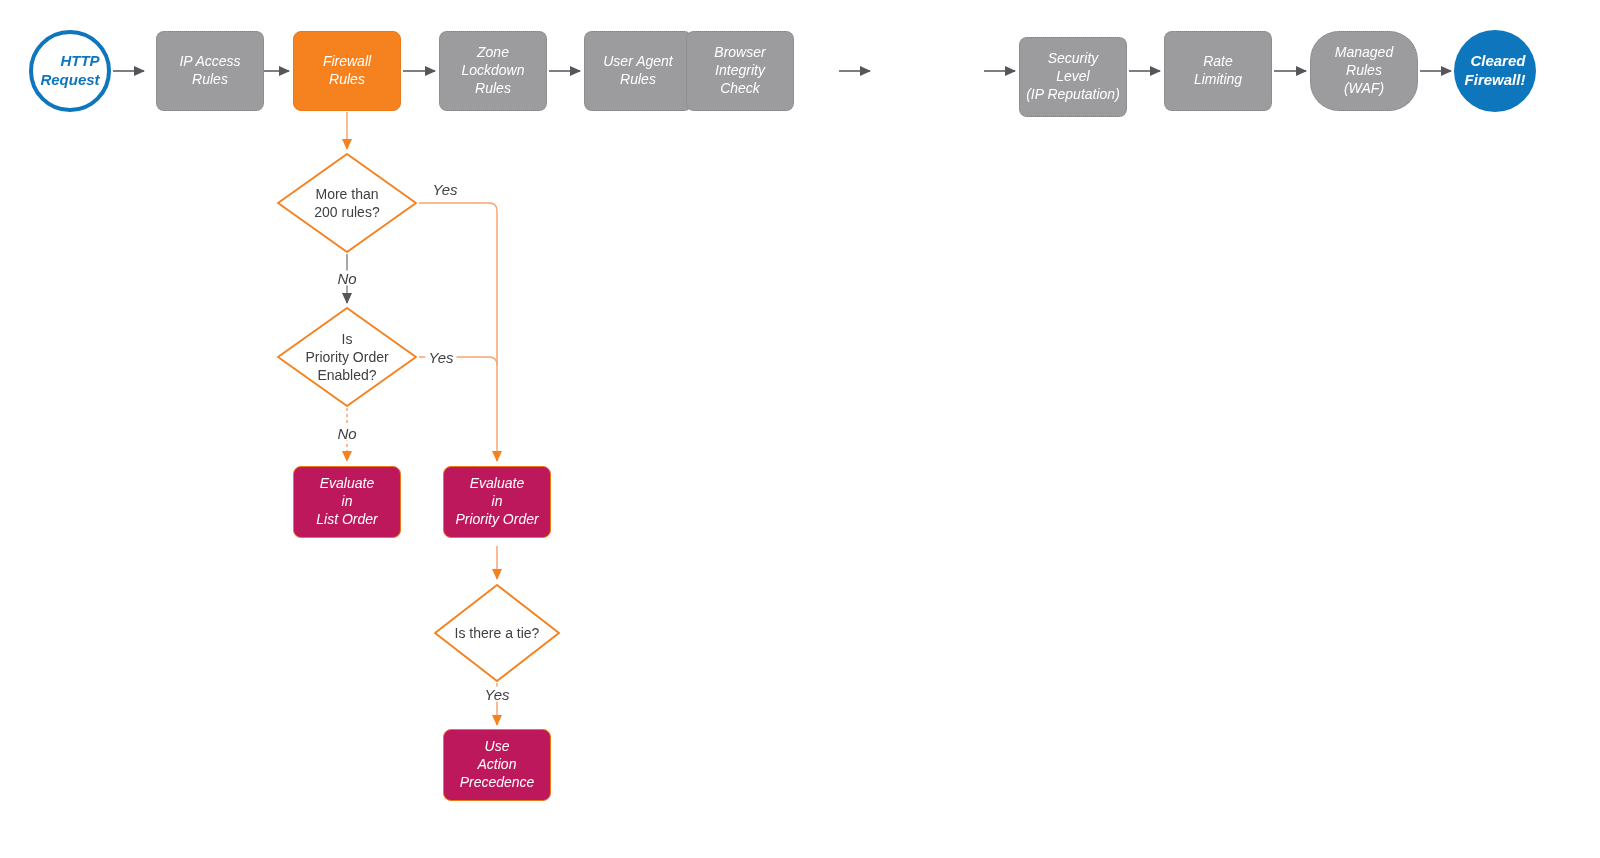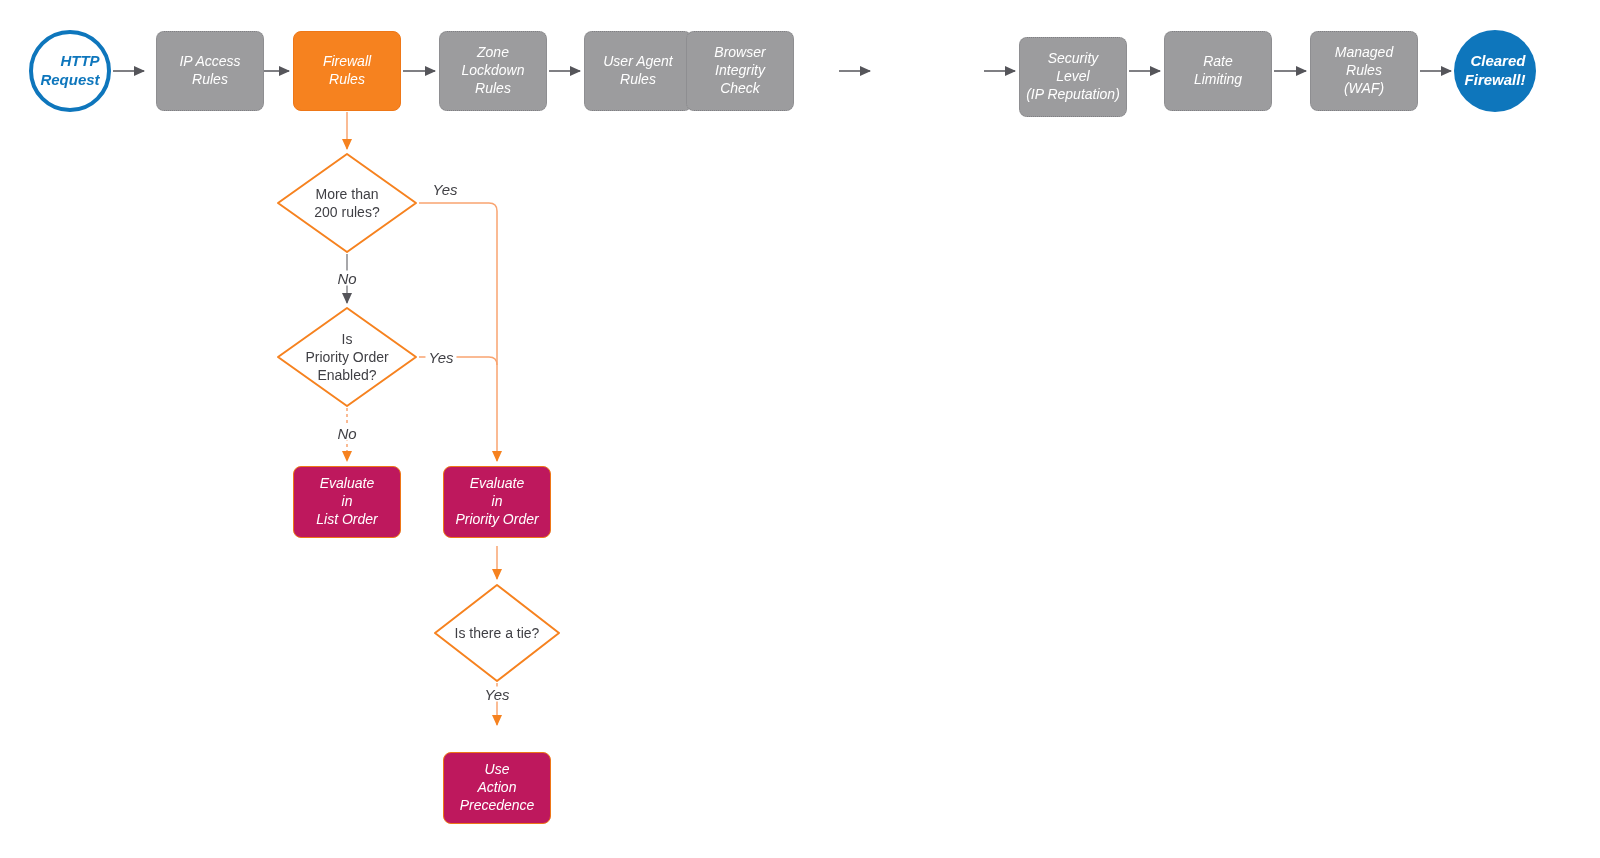--- a/index.html
+++ b/index.html
@@ -151,21 +151,21 @@
   <div class="node step" style="left:584px;">User Agent
 Rules</div>
   <div class="node step" style="left:686px;">Browser
 Integrity
 Check</div>
   <div class="node step" style="left:1019px;margin-top:6px;">Security
 Level
 (IP Reputation)</div>
   <div class="node step" style="left:1164px;">Rate
 Limiting</div>
-  <div class="node step" style="left:1310px;">Managed
+  <div class="node step" style="left:1310px;border-radius:29px;">Managed
 Rules
 (WAF)</div>
 
   <div class="node circle end" style="left:1454px;">Cleared
 Firewall!</div>
 
   <div class="diamond" style="left:275px; top:152px; width:144px; height:102px;">
     <svg width="144" height="102" viewBox="0 0 144 102">
       <polygon points="72,2 141,51 72,100 3,51" fill="#ffffff" stroke="#F6821F" stroke-width="2" stroke-linejoin="round"></polygon>
     </svg>
@@ -189,21 +189,21 @@
 in
 Priority Order</div>
 
   <div class="diamond" style="left:432px; top:583px; width:130px; height:100px;">
     <svg width="130" height="100" viewBox="0 0 130 100">
       <polygon points="65,2 127,50 65,98 3,50" fill="#ffffff" stroke="#F6821F" stroke-width="2" stroke-linejoin="round"></polygon>
     </svg>
     <div class="dlabel">Is there a tie?</div>
   </div>
 
-  <div class="node actionbox" style="left:443px; top:729px;margin-top:23px;">Use
+  <div class="node actionbox" style="left:443px; top:729px;">Use
 Action
 Precedence</div>
 
   <div class="elabel" style="left:445px; top:189px;">Yes</div>
   <div class="elabel" style="left:347px; top:278px;">No</div>
   <div class="elabel" style="left:441px; top:357px;">Yes</div>
   <div class="elabel" style="left:347px; top:433px;">No</div>
   <div class="elabel" style="left:497px; top:694px;">Yes</div>
 
 </div>

